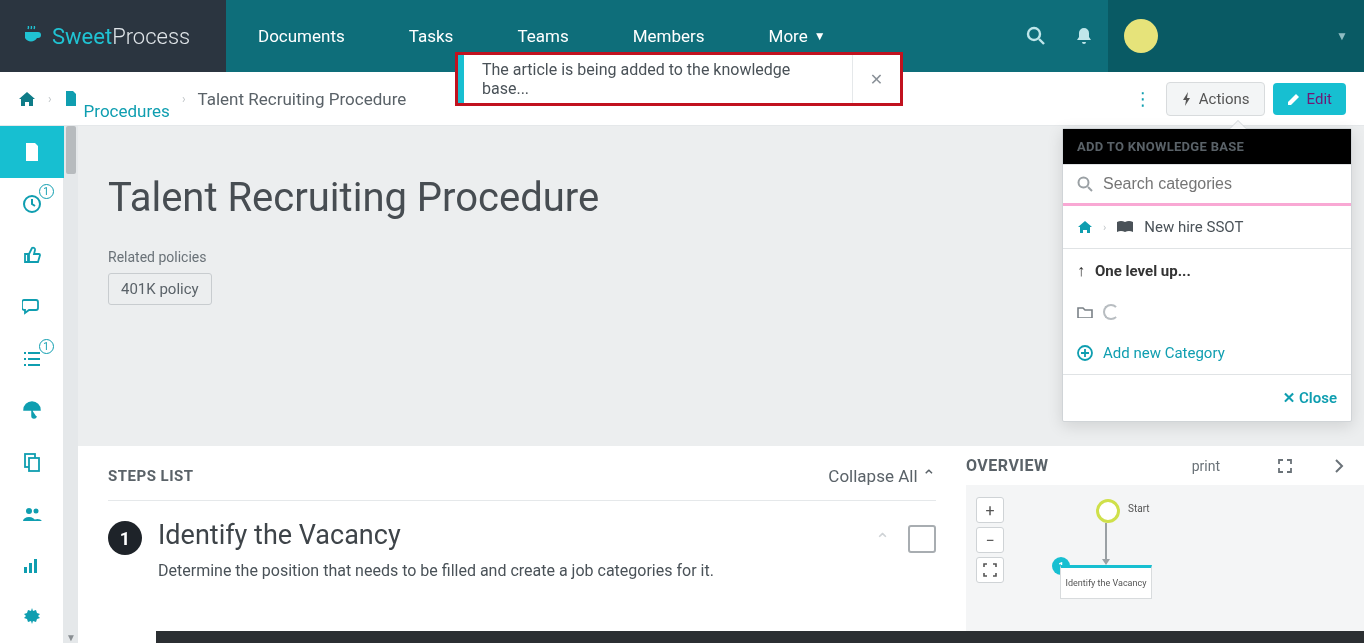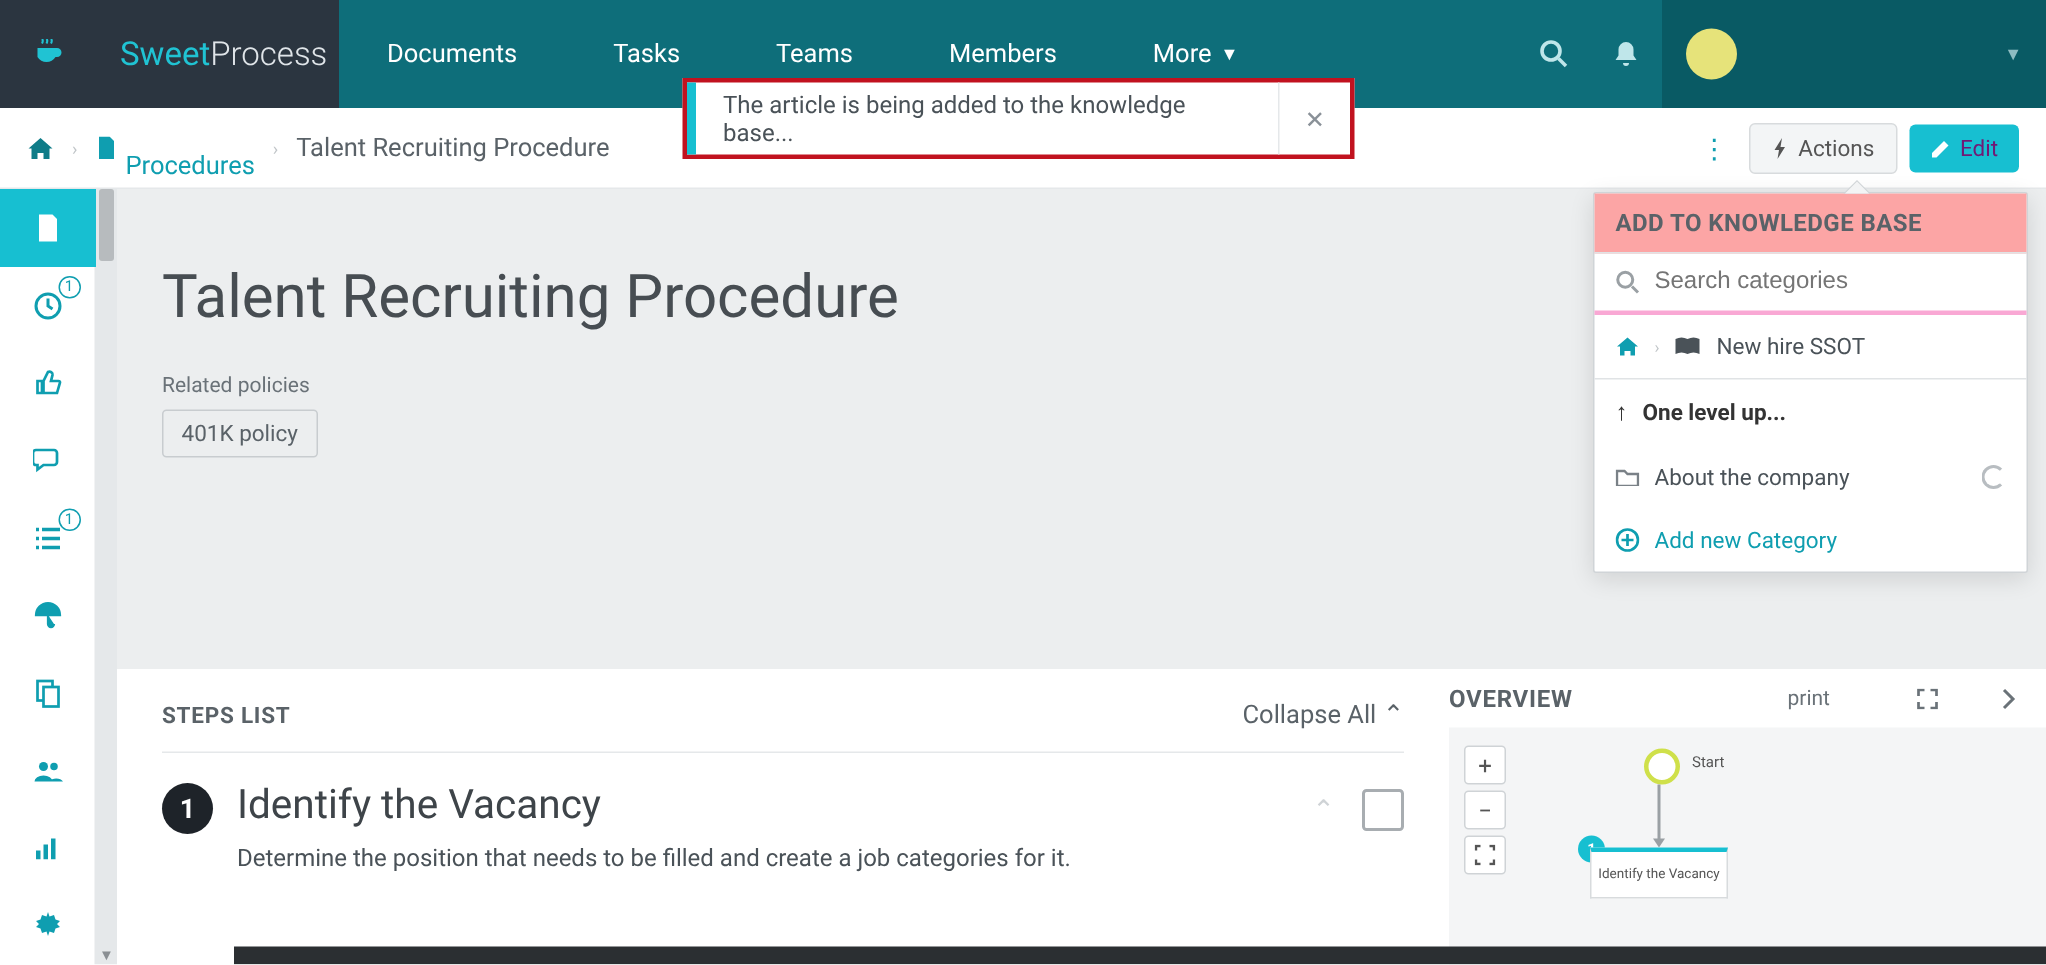--- a/index.html
+++ b/index.html
@@ -1,20 +1,20 @@
 <!DOCTYPE html>
 <html><head>
 <meta charset="utf-8">
 <style>
 * { box-sizing: border-box; margin: 0; padding: 0; }
 body { font-family: -apple-system, "Segoe UI", Roboto, Arial, sans-serif; font-size: 14px; color: #333; background: #fff; overflow: hidden; width: 1364px; height: 643px; position: relative; }
 
 
 .topnav { display: flex; height: 72px; background: #0e6e7a; align-items: stretch; }
-.topnav .logo-wrap { width: 226px; background: #2b3540; display: flex; align-items: center; padding-left: 22px; gap: 28px; }
+.topnav .logo-wrap { width: 226px; background: #2b3540; display: flex; align-items: center; padding-left: 22px; }
 .topnav .logo-wrap .cup { display:inline-block; margin-right:6px; }
 .topnav .logo-wrap .brand { font-size: 22px; font-weight: 300; color: #e0e5e9; letter-spacing:0; }
 .topnav .logo-wrap .brand .sweet { color: #20c3d3; font-weight:400; }
 .topnav .nav-items { display: flex; align-items: center; }
 .topnav .nav-items .item { color: #fff; font-size: 17px; padding: 0 32px; height: 72px; display:flex; align-items:center; cursor:pointer; }
 .topnav .nav-items .item .chev { margin-left:6px; font-size:12px; }
 .topnav .right { margin-left: auto; display:flex; align-items:center; }
 .topnav .right .iconbtn { color:#bfe6ea; font-size:20px; width:48px; height:72px; display:flex; align-items:center; justify-content:center; cursor:pointer; }
 .topnav .right .user { width:256px; height:72px; background:#095a64; display:flex; align-items:center; padding:0 16px; cursor:pointer; }
 .topnav .right .user .avatar { width:34px; height:34px; border-radius:50%; background:#e6e37a; margin-right:10px; }
@@ -86,21 +86,21 @@
 .steps .step-row .content .title { font-size:27px; color:#3e4449; font-weight:400; margin-bottom:10px; }
 .steps .step-row .content .desc { font-size:16px; color:#4a5258; }
 .steps .step-row .rowicons { display:flex; align-items:center; gap:18px; margin-top:6px; }
 .steps .step-row .rowicons .chev-up { color:#cfd3d6; font-size:18px; cursor:pointer; }
 .steps .step-row .rowicons .checkbox { width:28px; height:28px; border:2px solid #a8adb1; border-radius:3px; cursor:pointer; }
 
 
 .kb-pop { position:absolute; right:12px; top:128px; width:290px; background:#fff; border:1px solid #d0d4d7; box-shadow:0 4px 16px rgba(0,0,0,0.12); z-index:40; border-radius:2px; }
 .kb-pop::before { content:""; position:absolute; top:-9px; right:104px; border-left:9px solid transparent; border-right:9px solid transparent; border-bottom:9px solid #d0d4d7; }
 .kb-pop::after { content:""; position:absolute; top:-8px; right:105px; border-left:8px solid transparent; border-right:8px solid transparent; border-bottom:8px solid #f3f4f5; }
-.kb-pop .kb-head { background:#fca5a5; border-bottom:1px solid #e0e3e5; padding:10px 14px; font-size:16px; font-weight:700; color:#5a6268; letter-spacing:0.3px; }
+.kb-pop .kb-head { background:#000000; border-bottom:1px solid #e0e3e5; padding:10px 14px; font-size:13px; font-weight:700; color:#5a6268; letter-spacing:0.3px; }
 .kb-pop .kb-search { border-bottom:3px solid #f9a8d4; padding:10px 14px; display:flex; align-items:center; gap:10px; }
 .kb-pop .kb-search .sicon { color:#9aa0a4; }
 .kb-pop .kb-search input { border:none; outline:none; font-size:16px; color:#555; flex:1; background:transparent; }
 .kb-pop .kb-crumb { border-bottom:1px solid #e0e3e5; padding:12px 14px; display:flex; align-items:center; gap:10px; }
 .kb-pop .kb-crumb .home { color:#0f9eb0; cursor:pointer; }
 .kb-pop .kb-crumb .sep { color:#c0c5c8; font-size:11px; }
 .kb-pop .kb-crumb .book { color:#4a5258; }
 .kb-pop .kb-crumb .kbname { font-size:15px; color:#4a5258; }
 .kb-pop .kb-up { padding:12px 14px; display:flex; align-items:center; gap:10px; cursor:pointer; }
 .kb-pop .kb-up .upicon { font-size:16px; font-weight:700; color:#333; }
@@ -366,25 +366,27 @@
   <div class="kb-up">
     <span class="upicon">↑</span>
     <span class="uplabel">One level up...</span>
   </div>
   <div class="kb-cat">
     <span class="foldericon">
         <svg width="16" height="12" viewBox="0 0 16 12">
           <path d="M1 2 h5 l2 2 h7 v8 h-14 z" fill="none" stroke="#7a8187" stroke-width="1.6"></path>
         </svg>
       </span>
-    <span class="catname">About the company</span>
     <span class="spinner"></span>
   </div>
   <div class="kb-add">
     <span>
         <svg width="16" height="16" viewBox="0 0 16 16">
           <circle cx="8" cy="8" r="7" stroke="#0f9eb0" stroke-width="1.8" fill="none"></circle>
           <path d="M8 4 v8 M4 8 h8" stroke="#0f9eb0" stroke-width="1.8"></path>
         </svg>
       </span>
     <span>Add new Category</span>
   </div>
+  <div class="kb-foot">
+    <span class="closebtn"><span>✕</span> <span>Close</span></span>
+  </div>
 </div>
 
 </body></html>

